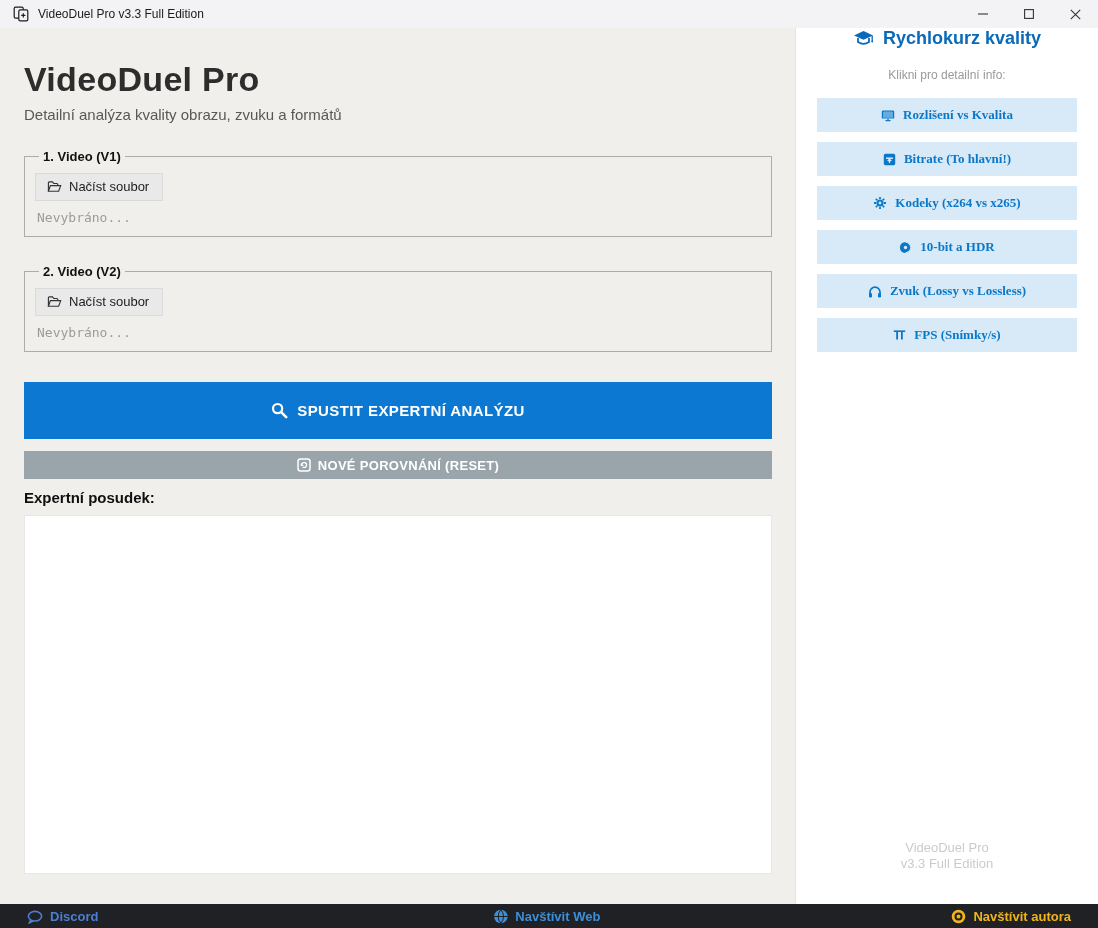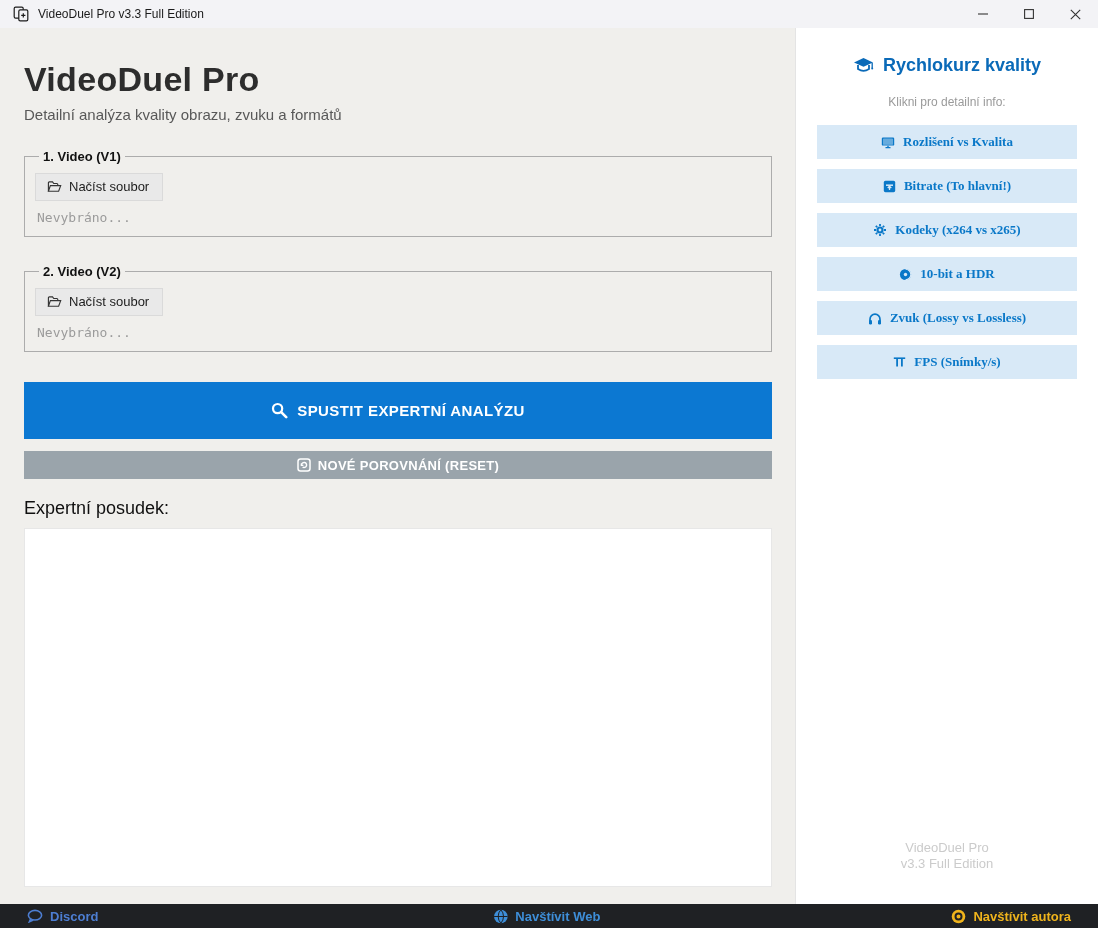--- a/index.html
+++ b/index.html
@@ -62,29 +62,29 @@
     letter-spacing:0.4px; display:flex; align-items:center; justify-content:center; gap:9px;
     font-family:inherit;
   }
   .reset-btn {
     margin-top:12px; width:748px; height:28px; border:none; cursor:pointer;
     background:#9aa4ab; color:#ffffff; font-size:13px; font-weight:bold;
     letter-spacing:0.3px; display:flex; align-items:center; justify-content:center; gap:7px;
     font-family:inherit;
   }
 
-  .report-label { margin-top:19px; font-size:18px; font-weight:normal; color:#101010; }
+  .report-label { margin-top:10px; font-size:15px; font-weight:bold; color:#101010; }
   .report-panel {
     margin-top:9px; width:748px; height:359px; background:#ffffff;
     border:1px solid #e7e7e7;
   }
 
   
   .sb-header {
-    margin-top:27px; display:flex; align-items:center; gap:9px;
+    display:flex; align-items:center; gap:9px;
     font-size:18px; font-weight:bold; color:#0a6ab8;
   }
   .sb-sub { margin-top:19px; font-size:12px; color:#9a9a9a; }
   .sb-list { margin-top:16px; width:100%; display:flex; flex-direction:column; align-items:center; }
   .sb-btn {
     width:260px; height:34px; margin-bottom:10px; border:none; cursor:pointer;
     background:#d8e9f7; color:#0a78c8; font-size:13px; font-weight:bold;
     display:flex; align-items:center; justify-content:center; gap:8px;
     font-family:Liberation Serif, serif;
   }
@@ -93,21 +93,21 @@
     font-size:13px; color:#cbcbcb; line-height:16px;
   }
 
   
   .bottombar {
     position:absolute; bottom:0; left:0; width:100%; height:24px;
     background:#1f2124; display:flex; align-items:center;
     padding:0 27px; justify-content:space-between;
   }
   .bb-item {
-    display:flex; align-items:center; gap:7px; font-size:13px; font-weight:bold;
+    display:flex; align-items:flex-end; gap:7px; font-size:13px; font-weight:bold;
     cursor:pointer; background:none; border:none; font-family:inherit;
   }
   .bb-discord { color:#4d7ed2; }
   .bb-web  { color:#3e8ed8; position:absolute; left:50%; transform:translateX(-52%); }
   .bb-donate { color:#f0b41c; }
 
   svg { display:block; }
 </style>
 </head>
 <body>

